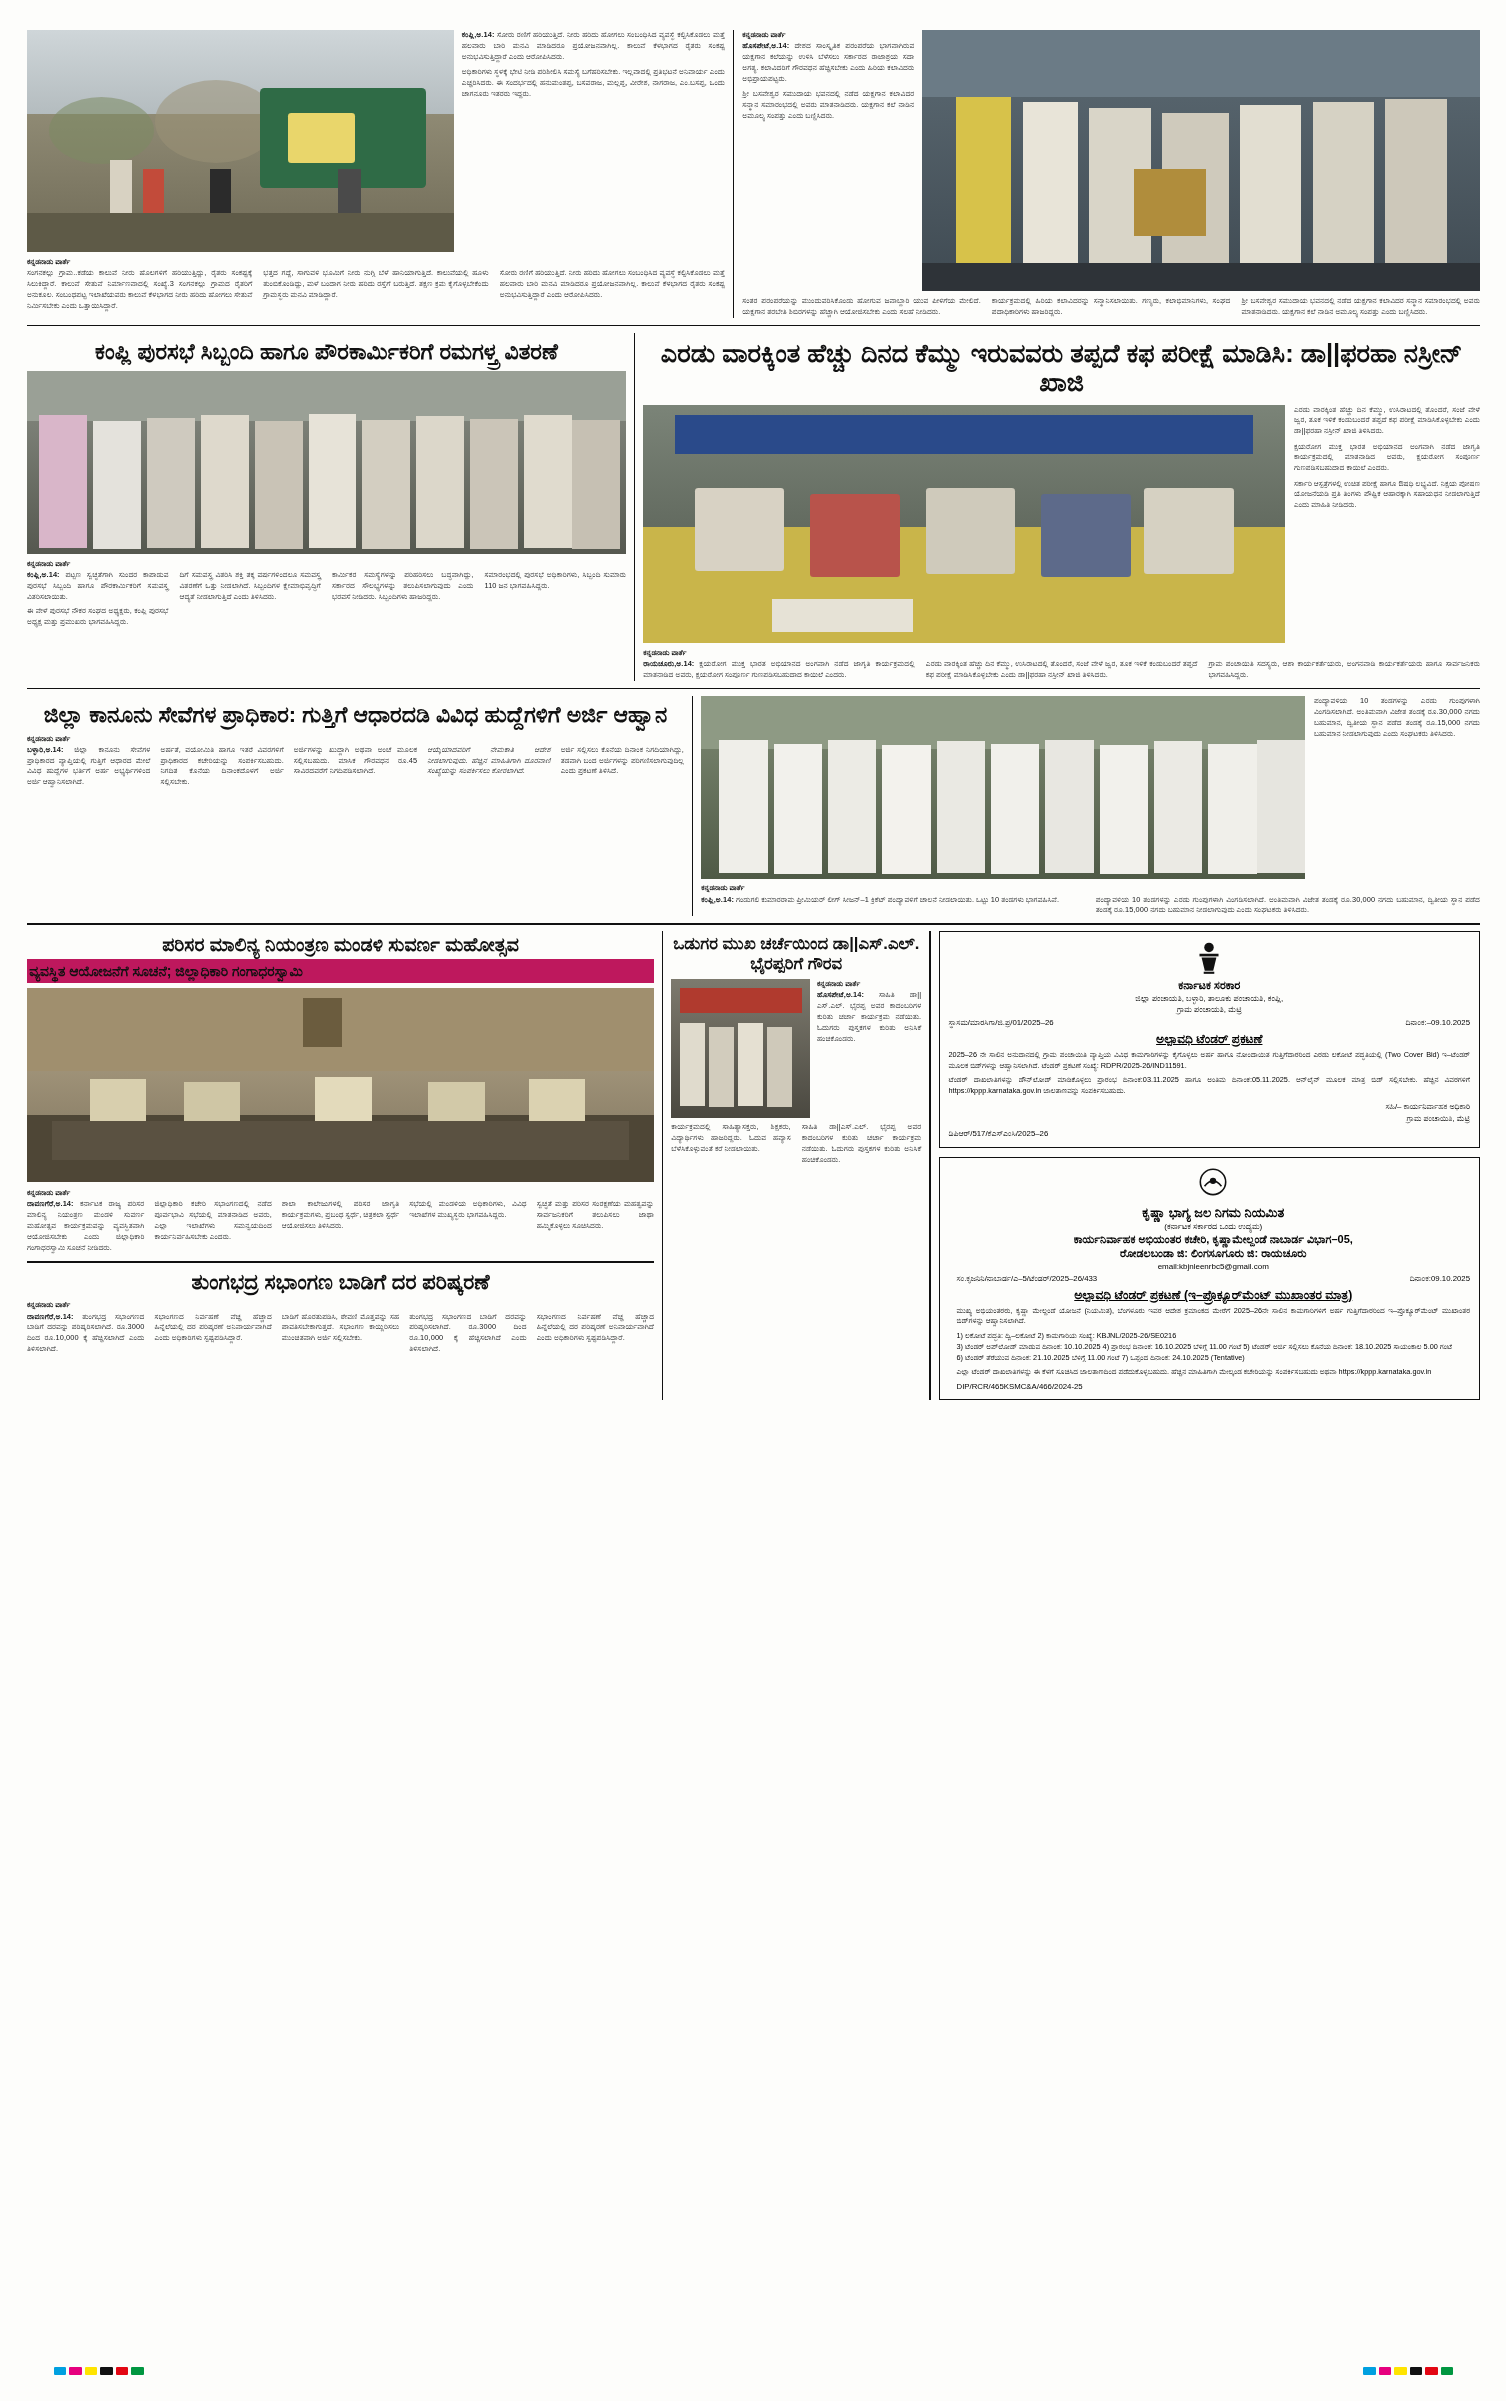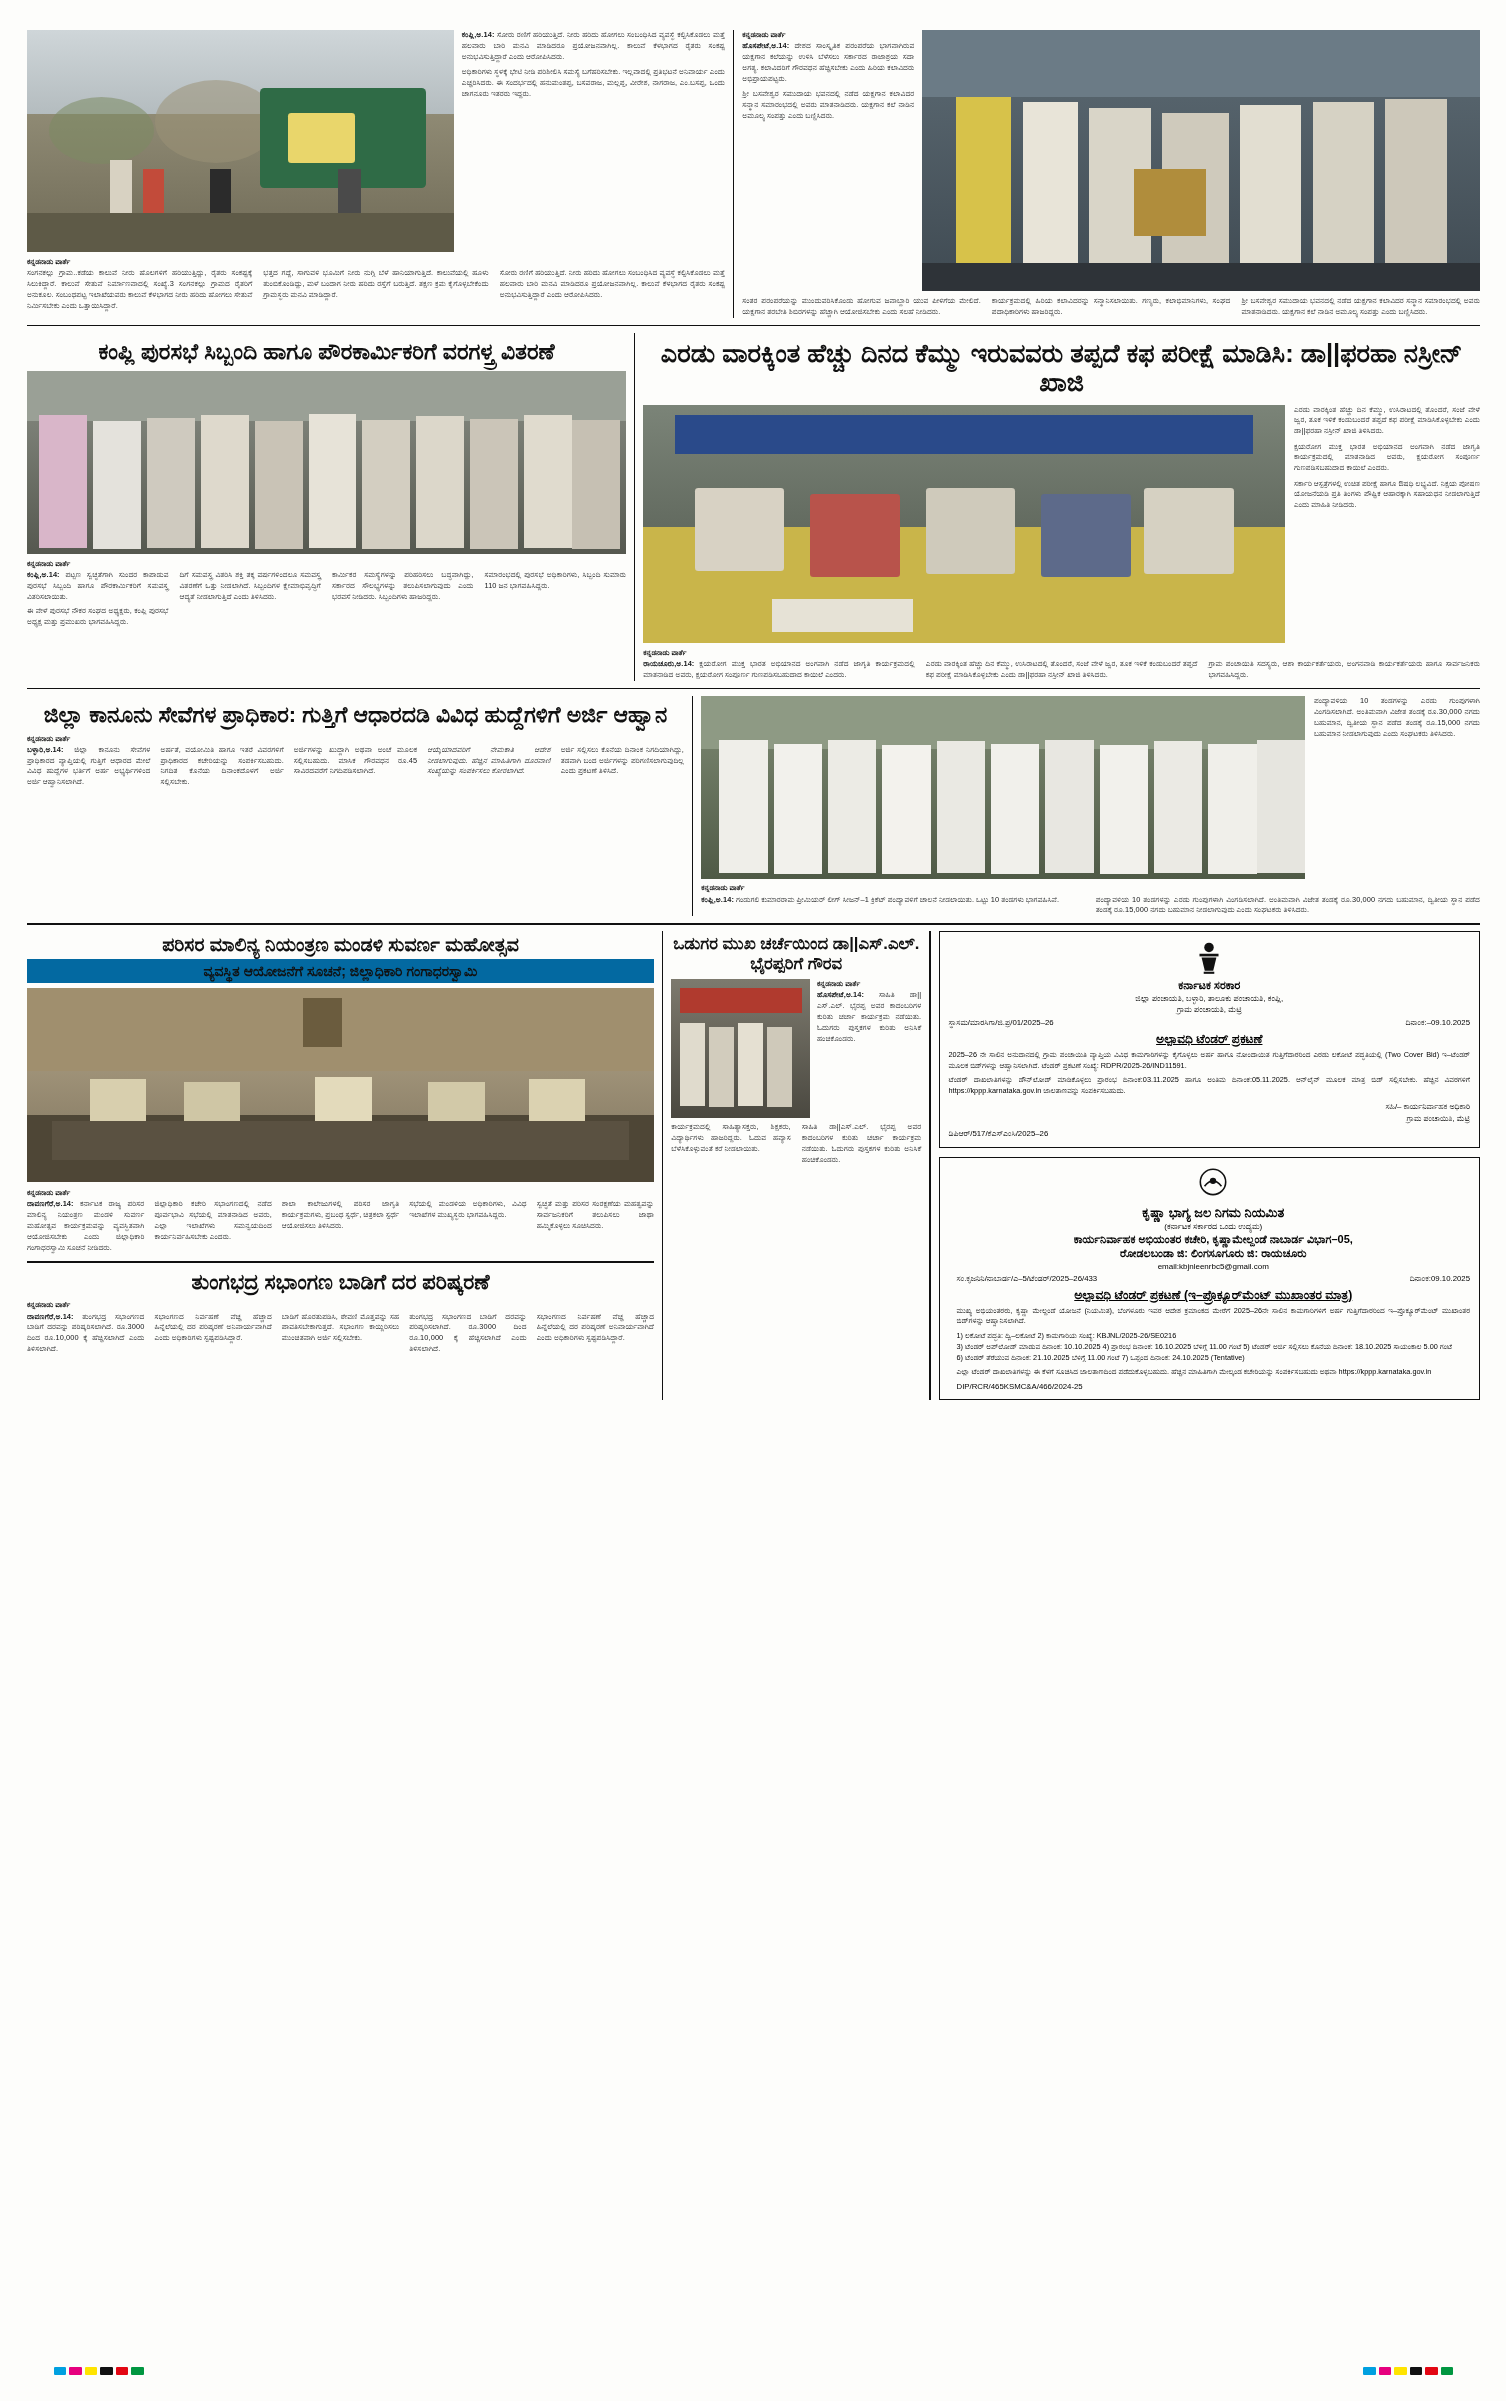--- a/index.html
+++ b/index.html
@@ -44,21 +44,21 @@
 
   
   .row{display:flex;}
   .vline{width:1.7px;background:#111;margin:0 7.8px;flex:0 0 1.7px;}
 
   
   .blkTitle{font-size:22px;line-height:1.15;font-weight:bold;text-align:center;margin:5.5px 0 6.7px;}
   .blkTitleLg{font-size:25.5px;line-height:1.14;font-weight:bold;text-align:center;margin:5.5px 0 7.8px;}
   .blkTitleXl{font-size:31px;line-height:1.12;font-weight:bold;text-align:center;margin:6.7px 0 7.8px;}
 
-  .hlbar{background:#0369a1;color:#111;font-weight:bold;font-size:14px;text-align:center;padding:3.3px 2.2px;margin:4.4px 0 5.5px;}
+  .hlbar{background:#be185d;color:#111;font-weight:bold;font-size:14px;padding:3.3px 2.2px;margin:4.4px 0 5.5px;}
 
   
   .ad{border:1.7px solid #111;padding:7.8px 9px;box-sizing:border-box;}
   .ad h4{font-size:11px;text-align:center;margin:1.1px 0;font-weight:bold;}
   .ad h3{font-size:12.8px;text-align:center;margin:1.7px 0;font-weight:bold;}
   .ad .sm{font-size:8px;text-align:center;margin:1.1px 0;}
   .ad .rowline{display:flex;justify-content:space-between;font-size:7.8px;margin:3.3px 0;}
   .ad .title{font-size:12.2px;font-weight:bold;text-align:center;text-decoration:underline;margin:4.4px 0 3.3px;}
   .ad .body{font-size:7.3px;line-height:1.5;text-align:justify;}
   .ad .sign{font-size:7.8px;text-align:right;margin-top:4.4px;line-height:1.5;}
@@ -170,21 +170,21 @@
         </div>
       </div>
     </div>
   </div>
 
   <div class="sep" style="margin-top:6.7px;"></div>
 
   <div class="row">
 
     <div style="width:599px;">
-      <div class="hl blkTitle">ಕಂಪ್ಲಿ ಪುರಸಭೆ ಸಿಬ್ಬಂದಿ ಹಾಗೂ ಪೌರಕಾರ್ಮಿಕರಿಗೆ ವರಗಳ್ತ್ರ ವಿತರಣೆ</div>
+      <div class="hl blkTitle">ಕಂಪ್ಲಿ ಪುರಸಭೆ ಸಿಬ್ಬಂದಿ ಹಾಗೂ ಪೌರಕಾರ್ಮಿಕರಿಗೆ ರಮಗಳ್ತ್ರ ವಿತರಣೆ</div>
       <div class="photo people" style="width:599px;height:183px;">
         <div style="position:absolute;inset:0;background:linear-gradient(#8b8f86,#55584f);"></div>
         <div style="position:absolute;left:0;right:0;top:0;height:50px;background:#9aa096;"></div>
         <div style="position:absolute;left:2%;top:44px;width:8%;height:133px;background:#d9b6c9;"></div>
         <div style="position:absolute;left:11%;top:50px;width:8%;height:128px;background:#e4e2dc;"></div>
         <div style="position:absolute;left:20%;top:47px;width:8%;height:130px;background:#cfcabf;"></div>
         <div style="position:absolute;left:29%;top:44px;width:8%;height:133px;background:#ded9cc;"></div>
         <div style="position:absolute;left:38%;top:50px;width:8%;height:128px;background:#c9c3b6;"></div>
         <div style="position:absolute;left:47%;top:43px;width:8%;height:134px;background:#e7e3d8;"></div>
         <div style="position:absolute;left:56%;top:49px;width:8%;height:129px;background:#d3cec1;"></div>

